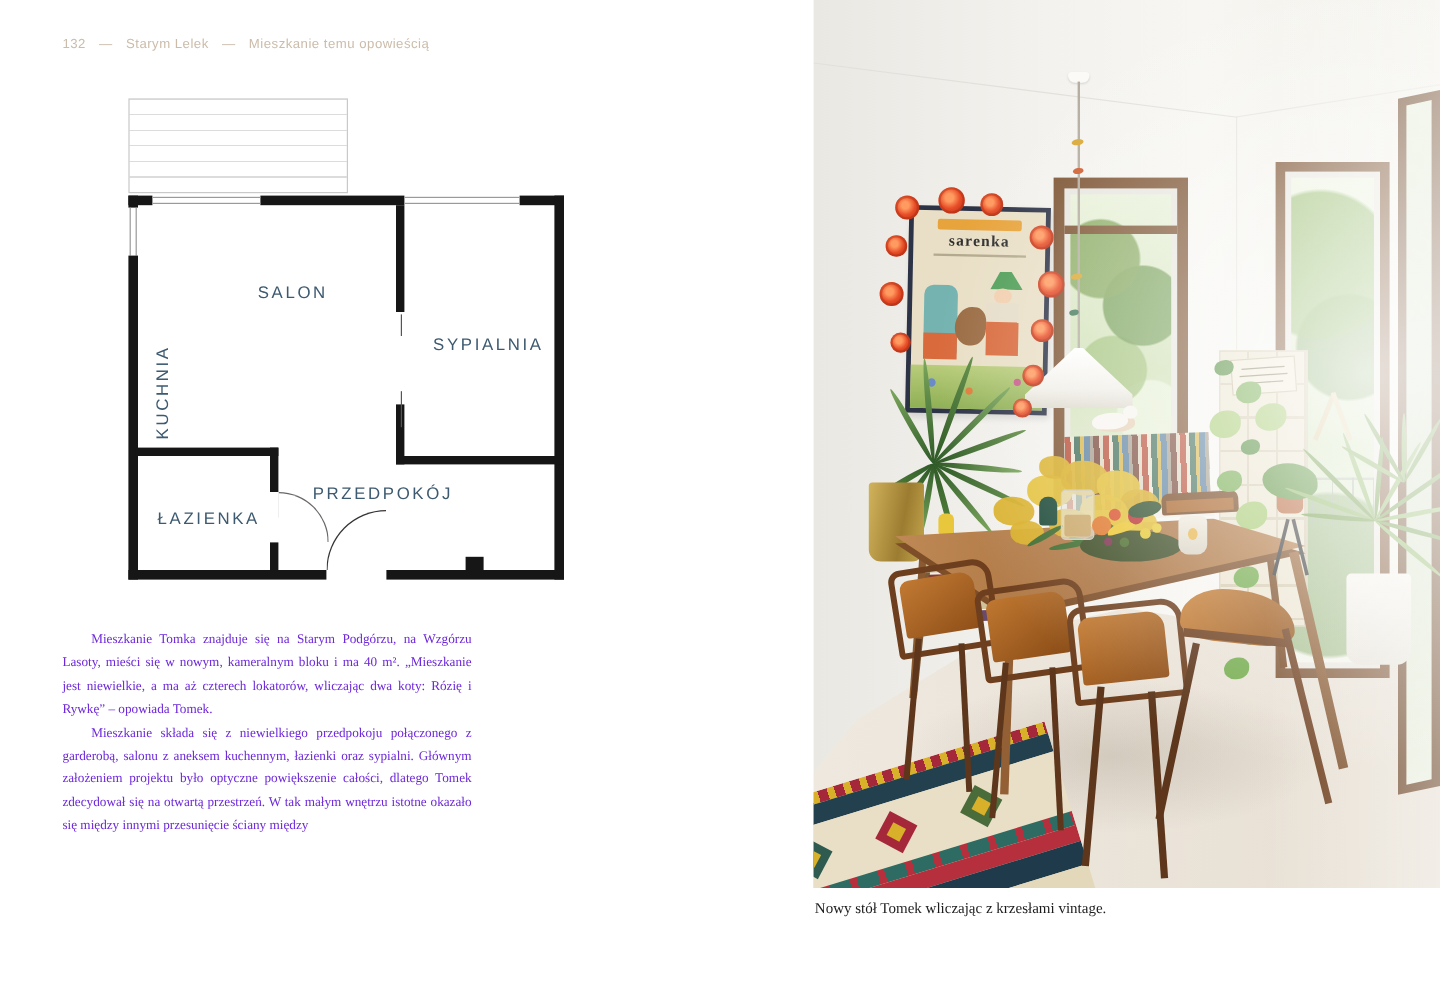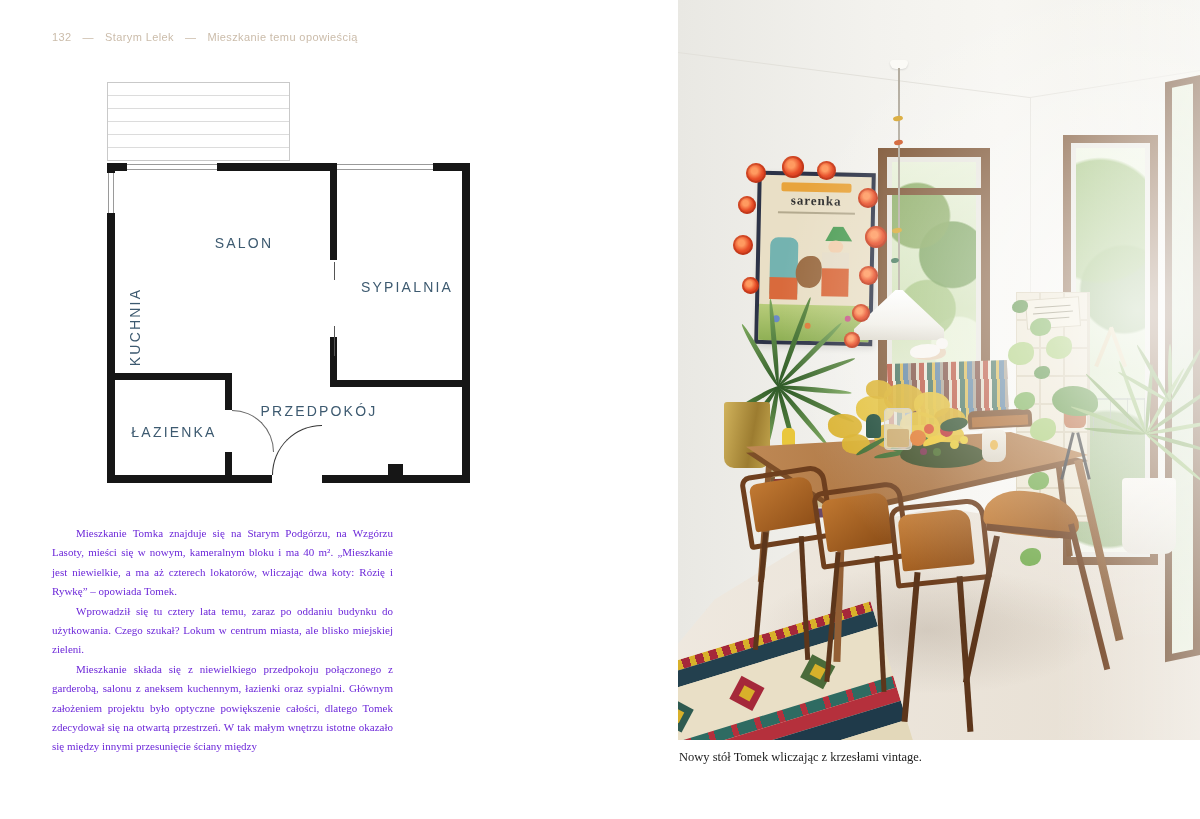--- a/index.html
+++ b/index.html
@@ -101,21 +101,20 @@
 
       <div class="plan-label" style="left:137px;top:161px;">SALON</div>
       <div class="plan-label" style="left:300px;top:205px;">SYPIALNIA</div>
       <div class="plan-label vert" style="left:28px;top:245px;">KUCHNIA</div>
       <div class="plan-label" style="left:67px;top:350px;">ŁAZIENKA</div>
       <div class="plan-label" style="left:212px;top:329px;">PRZEDPOKÓJ</div>
     </div>
 
     <div class="bodycopy">
       <p>Mieszkanie Tomka znajduje się na Starym Podgórzu, na Wzgórzu Lasoty, mieści się w nowym, kameralnym bloku i ma 40 m². „Mieszkanie jest niewielkie, a ma aż czterech lokatorów, wliczając dwa koty: Rózię i Rywkę” – opowiada Tomek.</p>
-      <p>Wprowadził się tu cztery lata temu, zaraz po oddaniu budynku do użytkowania. Czego szukał? Lokum w centrum miasta, ale blisko miejskiej zieleni.</p>
       <p>Mieszkanie składa się z niewielkiego przedpokoju połączonego z garderobą, salonu z aneksem kuchennym, łazienki oraz sypialni. Głównym założeniem projektu było optyczne powiększenie całości, dlatego Tomek zdecydował się na otwartą przestrzeń. W tak małym wnętrzu istotne okazało się między innymi przesunięcie ściany między</p>
     </div>
   </div>
 
   <figure class="photo" style="margin:0;">
     <div class="p-wall"></div>
     <div class="p-floor" style="z-index:1;"></div>
 
     <div class="a" style="left:0;top:52px;width:356px;height:1px;background:#e2e0da;transform:rotate(7.3deg);transform-origin:left top;"></div>
     <div class="a" style="left:352px;top:97px;width:175px;height:1px;background:#e6e4de;transform:rotate(-9deg);transform-origin:left top;"></div>

